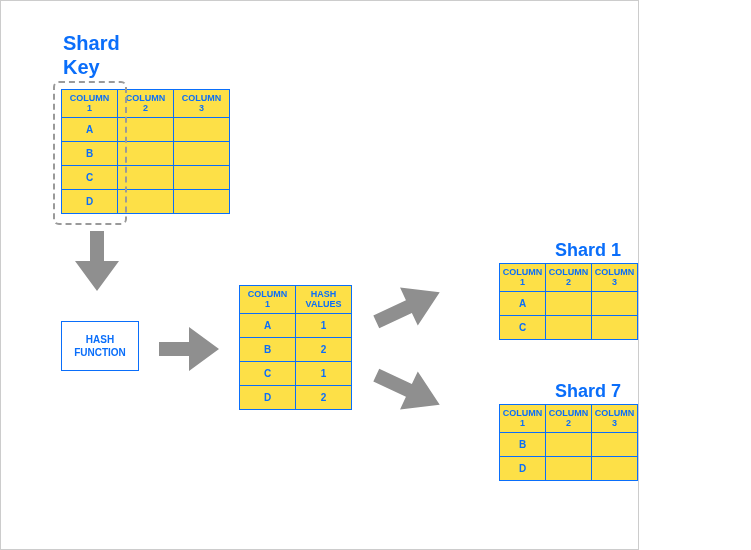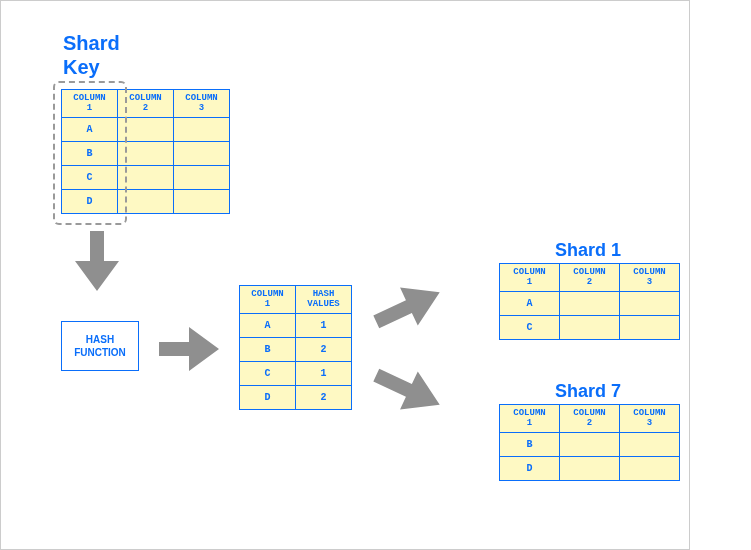--- a/index.html
+++ b/index.html
@@ -3,21 +3,21 @@
 <meta charset="utf-8">
 <style>
   html, body {
     margin: 0;
     padding: 0;
     font-family: Arial, Helvetica, sans-serif;
     background: #fff;
   }
   .canvas {
     position: relative;
-    width: 690px;
+    width: 639px;
     height: 550px;
     border: 1px solid #ccc;
     box-sizing: border-box;
     background: #fff;
   }
 
   .title {
     position: absolute;
     color: #0a6efa;
     font-weight: 700;
@@ -31,22 +31,21 @@
     color: #0a6efa;
     font-weight: 700;
     font-size: 18px;
     text-align: center;
   }
 
   
   .dtable {
     position: absolute;
     border-collapse: collapse;
-    background: #fef9c3;
-    font-family: Liberation Mono, monospace;
+    background: #fde047;
   }
   .dtable th, .dtable td {
     border: 1.5px solid #0a6efa;
     color: #0a6efa;
     font-weight: 700;
     text-align: center;
     box-sizing: border-box;
   }
   .dtable th {
     font-size: 9px;

